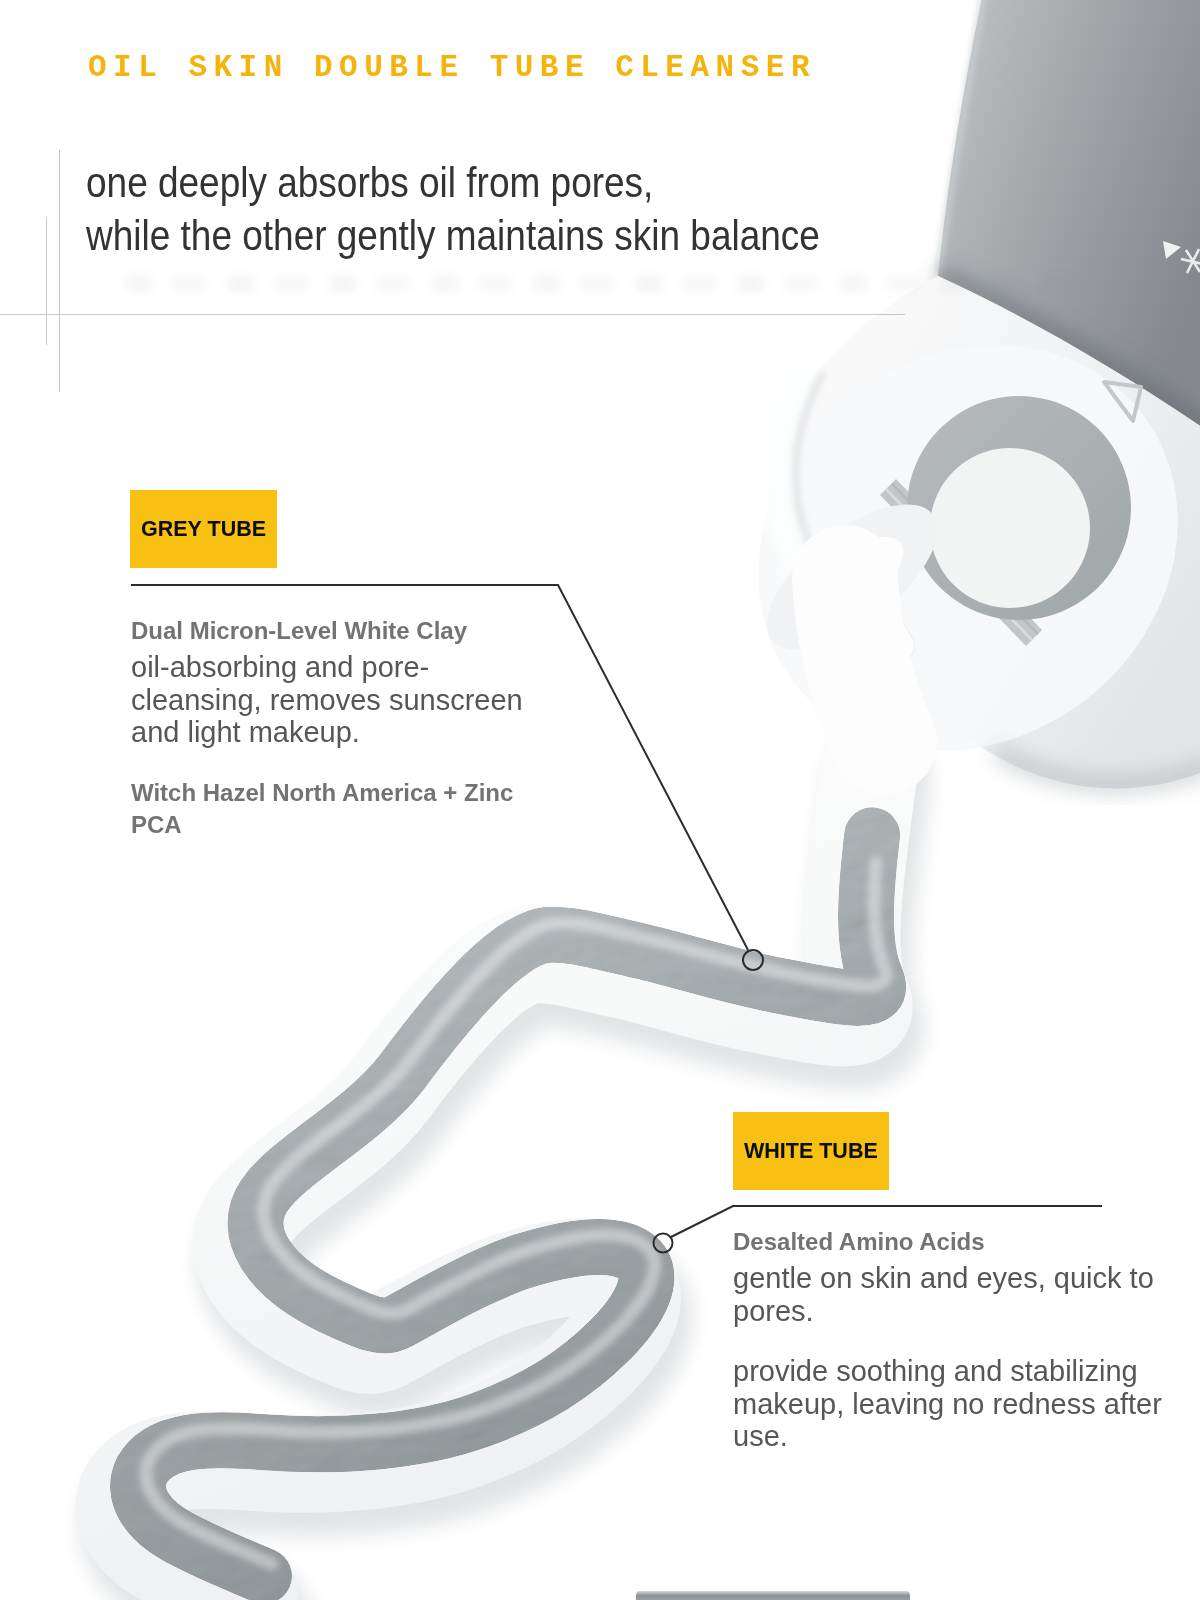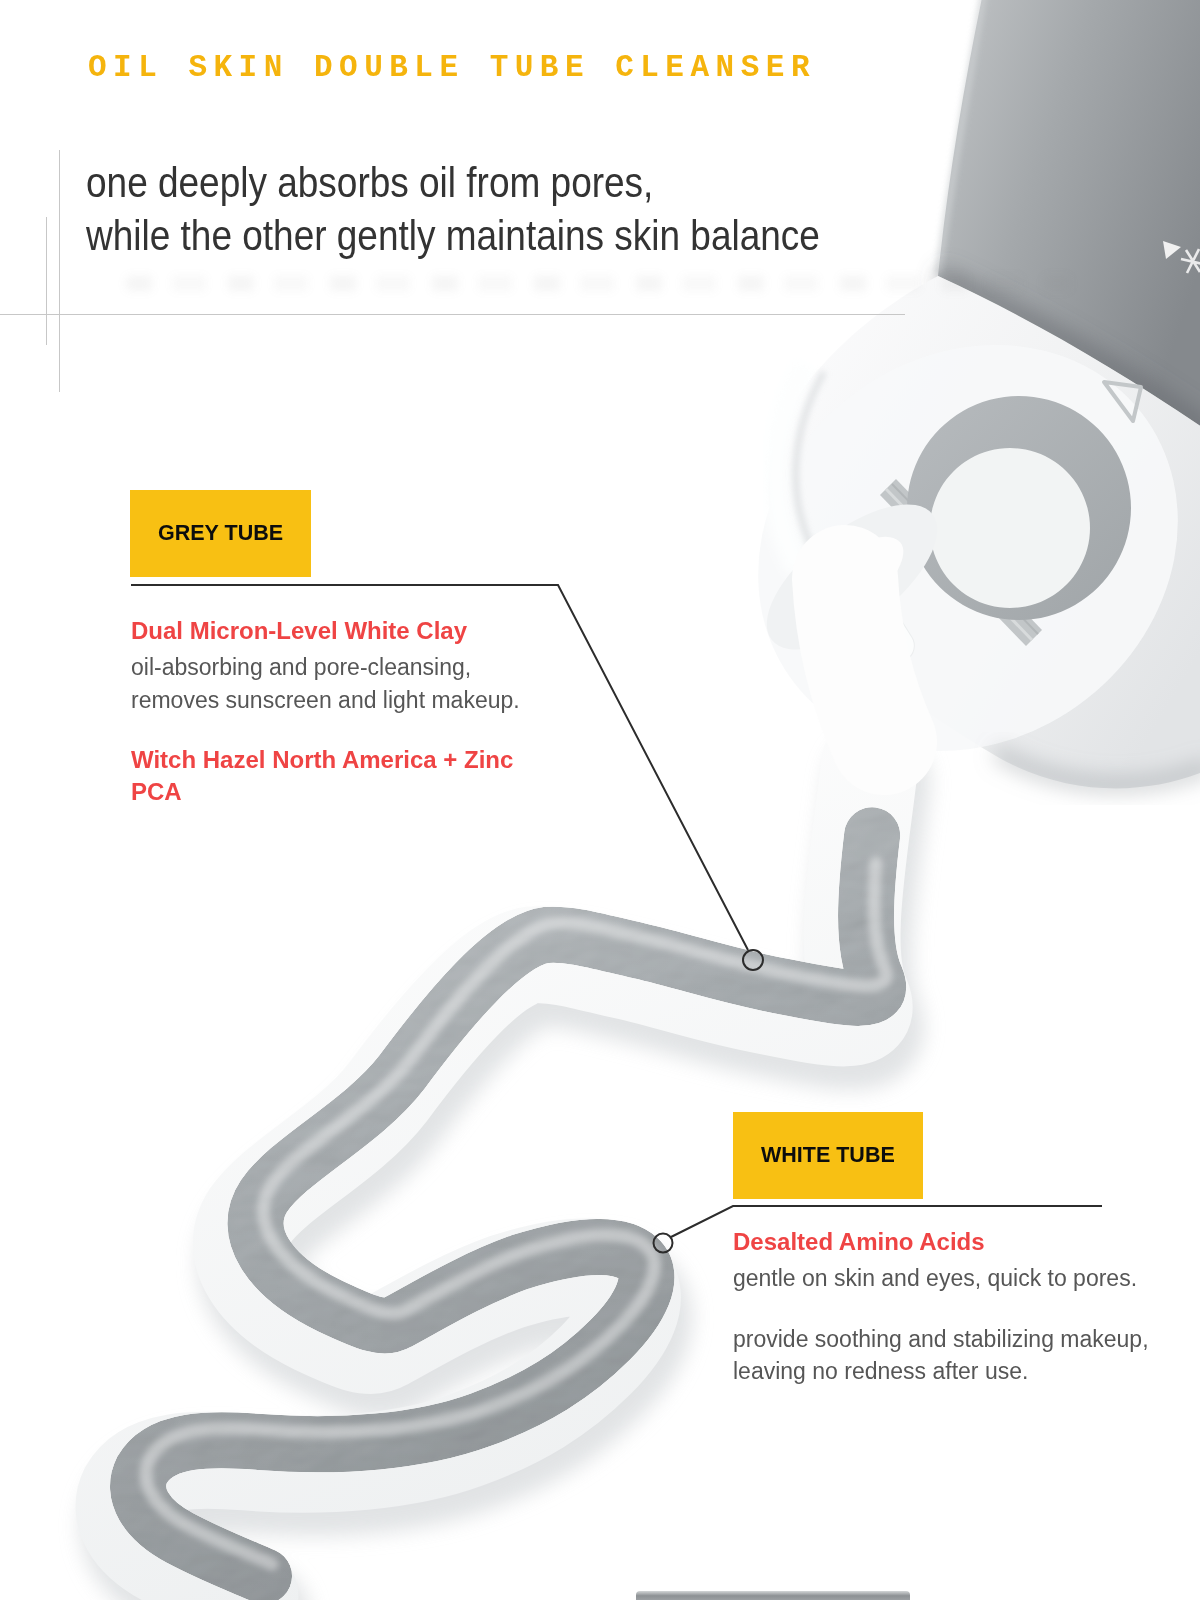--- a/index.html
+++ b/index.html
@@ -15,29 +15,29 @@
              background:repeating-linear-gradient(90deg,rgba(130,130,130,.16) 0 26px,rgba(130,130,130,0) 26px 46px,
              rgba(130,130,130,.11) 46px 80px,rgba(130,130,130,0) 80px 102px);
              filter:blur(5px);border-radius:4px;}
 
   .rule{position:absolute;background:#c7c7c7;}
   .rule-h{left:0;top:314px;width:905px;height:1px;}
   .rule-v1{left:59px;top:150px;width:1px;height:242px;}
   .rule-v2{left:46px;top:217px;width:1px;height:128px;}
 
   .badge{position:absolute;background:#F8C013;color:#0d0d0d;font-weight:bold;font-size:21.5px;
-         padding:0 28px;height:87px;display:flex;align-items:center;white-space:nowrap;}
+         padding:0 11px;height:78px;display:flex;align-items:center;white-space:nowrap;}
   .badge.grey-tube{left:130px;top:490px;}
   .badge.white-tube{left:733px;top:1112px;text-align:right;}
 
   .ing-block{position:absolute;}
   .ing-block.grey{left:131px;top:615px;width:428px;}
   .ing-block.white{left:733px;top:1226px;width:452px;}
-  .ing-name{font-size:24px;font-weight:bold;color:#ef4444;margin:0 0 4px 0;line-height:32px;}
-  .ing-desc{font-size:23px;color:#565656;margin:0 0 28px 0;line-height:32.5px;}
+  .ing-name{font-size:24px;font-weight:bold;color:#737373;margin:0 0 4px 0;line-height:32px;}
+  .ing-desc{font-size:29px;color:#565656;margin:0 0 28px 0;line-height:32.5px;}
 </style>
 </head>
 <body>
 
 <div id="page">
 
   <svg id="art" viewBox="0 0 1200 1600">
     <defs>
       <linearGradient id="gTube" x1="0" y1="0" x2="1" y2="0.55">
         <stop offset="0" stop-color="#c3c6c8"></stop>

